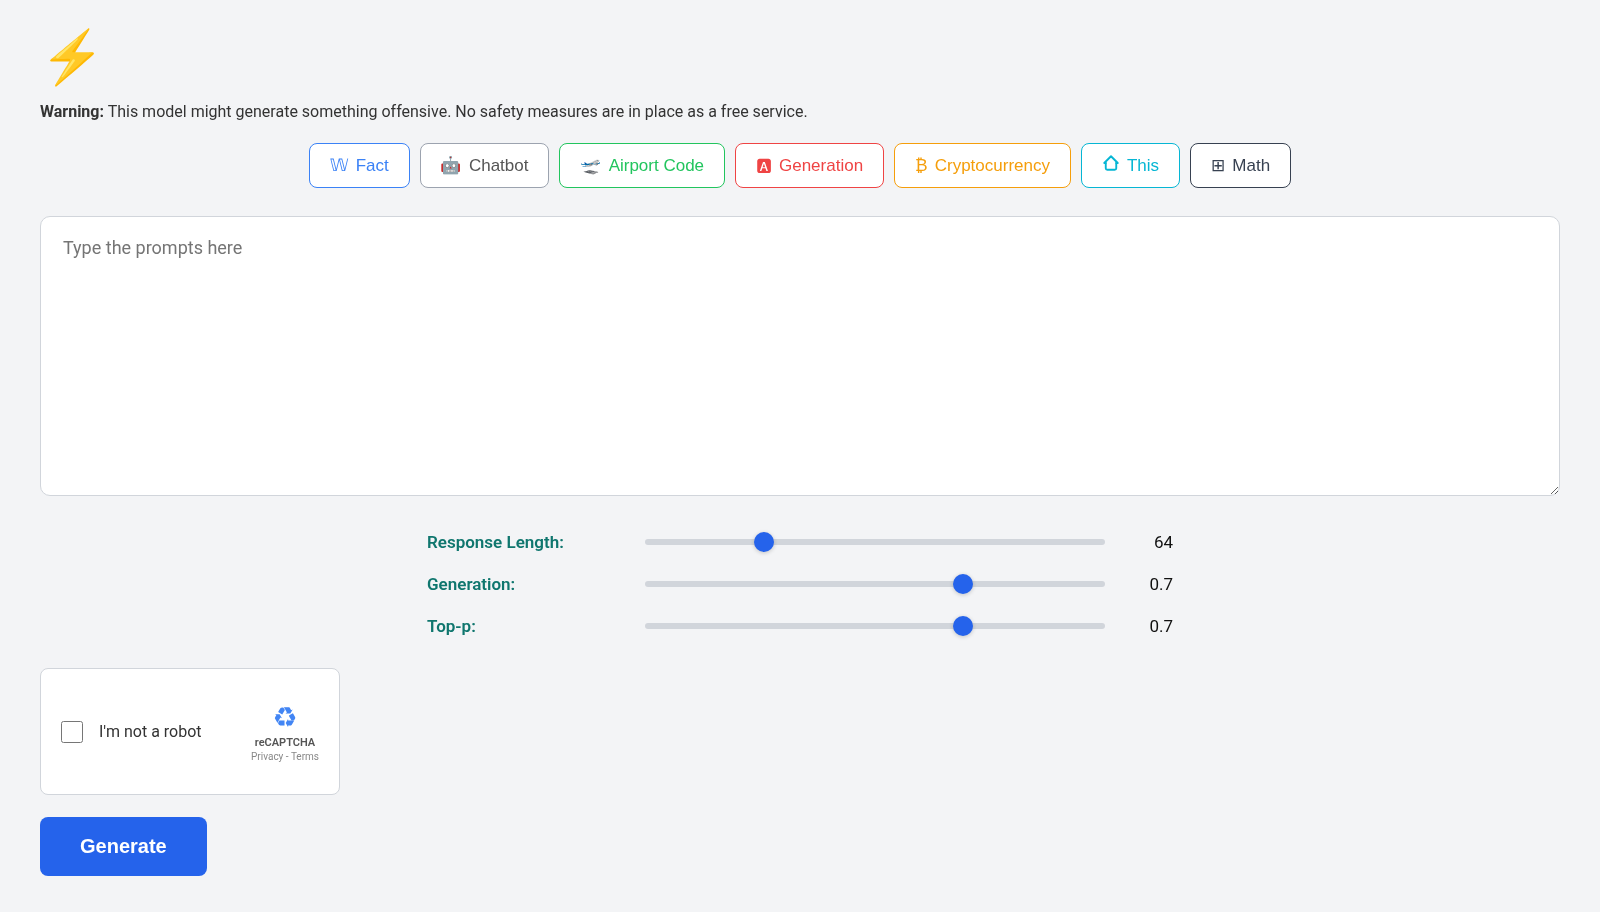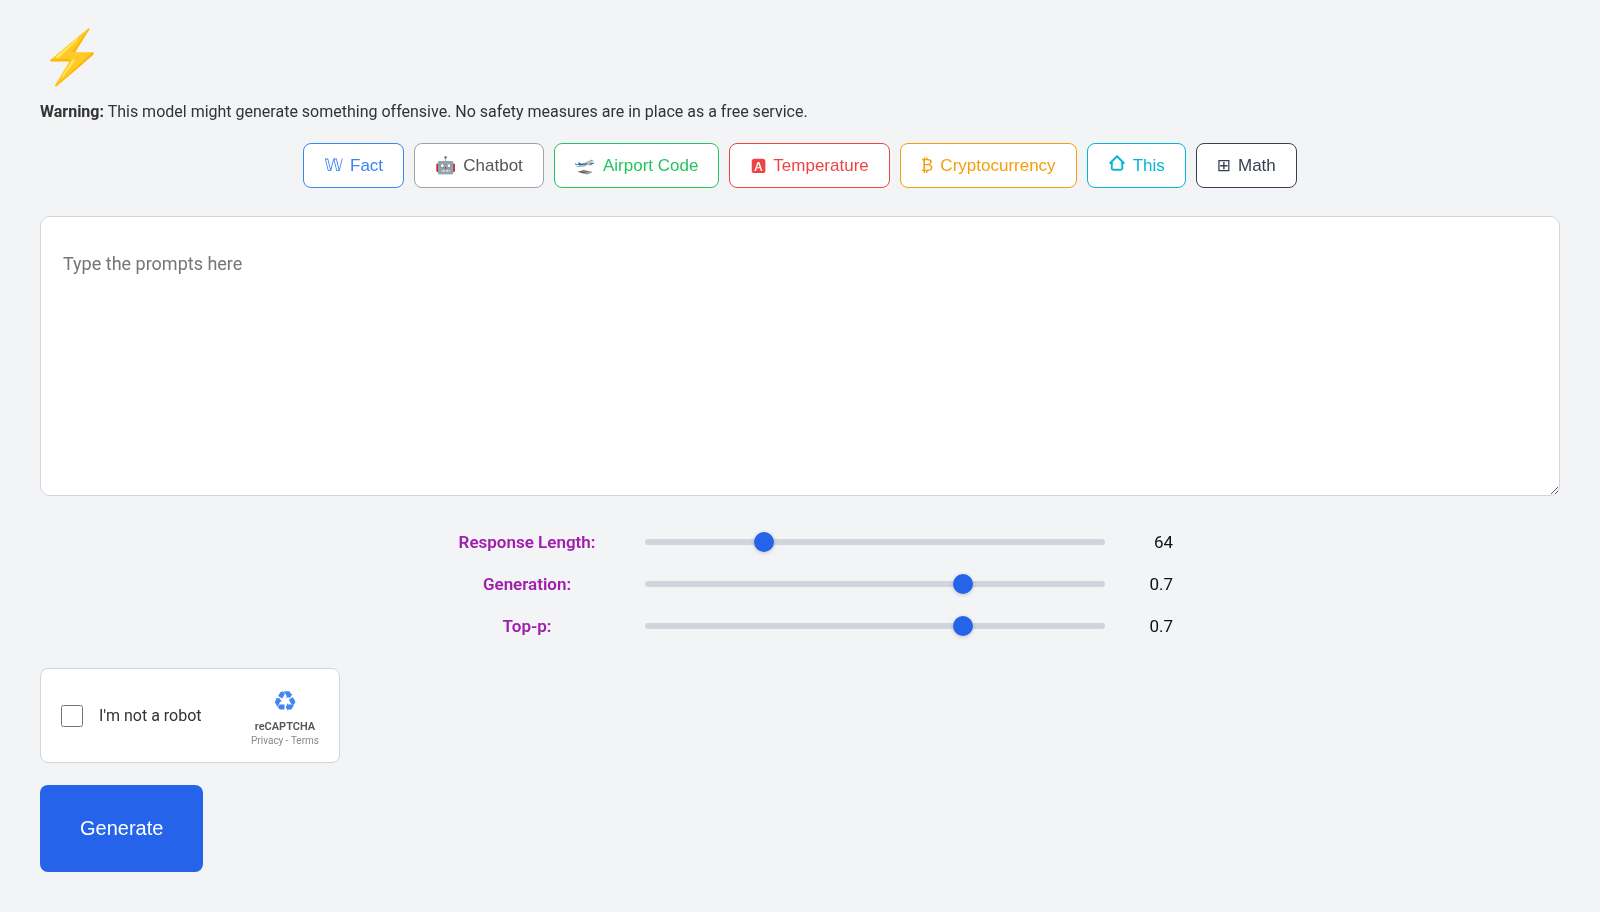--- a/index.html
+++ b/index.html
@@ -104,21 +104,21 @@
 
     .tab-icon {
       font-size: 17px;
     }
 
     .prompt-textarea {
       width: 100%;
       min-height: 280px;
       border: 1.5px solid #d1d5db;
       border-radius: 10px;
-      padding: 36px 22px;
+      padding: 20px 22px;
       font-size: 18px;
       color: #9ca3af;
       resize: vertical;
       background: #fff;
       outline: none;
       font-family: inherit;
       margin-bottom: 32px;
     }
 
     .sliders-section {
@@ -131,22 +131,22 @@
     .slider-row {
       display: flex;
       align-items: center;
       justify-content: center;
       gap: 18px;
     }
 
     .slider-label {
       font-size: 17px;
       font-weight: 600;
-      color: #a21caf;
-      text-align: center;
+      color: #0f766e;
+      text-align: left;
       width: 200px;
       flex-shrink: 0;
     }
 
     .slider-input {
       -webkit-appearance: none;
       appearance: none;
       width: 460px;
       height: 6px;
       border-radius: 3px;
@@ -182,21 +182,21 @@
       text-align: right;
     }
 
     .captcha-container {
       display: inline-flex;
       align-items: center;
       gap: 16px;
       border: 1.5px solid #d1d5db;
       border-radius: 8px;
       background: #fff;
-      padding: 16px 20px;
+      padding: 32px 20px;
       margin-bottom: 22px;
       min-width: 300px;
     }
 
     .captcha-checkbox {
       width: 22px;
       height: 22px;
       cursor: pointer;
       flex-shrink: 0;
     }
@@ -223,23 +223,23 @@
     .captcha-sub {
       font-size: 10px;
       color: #888;
     }
 
     .generate-button {
       background: #2563eb;
       color: #fff;
       border: none;
       border-radius: 8px;
-      padding: 32px 40px;
+      padding: 18px 40px;
       font-size: 20px;
-      font-weight: 400;
+      font-weight: 700;
       cursor: pointer;
       display: block;
     }
   </style>
 </head>
 <body>
 
 
 
 
@@ -262,21 +262,21 @@
   <button class="tab-button tab-chatbot">
     <span class="tab-icon">🤖</span>
     <span>Chatbot</span>
   </button>
   <button class="tab-button tab-airport">
     <span class="tab-icon">🛫</span>
     <span>Airport Code</span>
   </button>
   <button class="tab-button tab-translation">
     <span class="tab-icon">🅰</span>
-    <span>Temperature</span>
+    <span>Generation</span>
   </button>
   <button class="tab-button tab-crypto">
     <span class="tab-icon">₿</span>
     <span>Cryptocurrency</span>
   </button>
   <button class="tab-button tab-code">
     <span class="tab-icon">
       <svg width="18" height="18" viewBox="0 0 24 24" fill="none" stroke="#06b6d4" stroke-width="2.5" stroke-linecap="round" stroke-linejoin="round">
         <polyline points="5 12 3 12 12 3 21 12 19 12"></polyline>
         <path d="M5 12v7a2 2 0 0 0 2 2h10a2 2 0 0 0 2-2v-7"></path>

